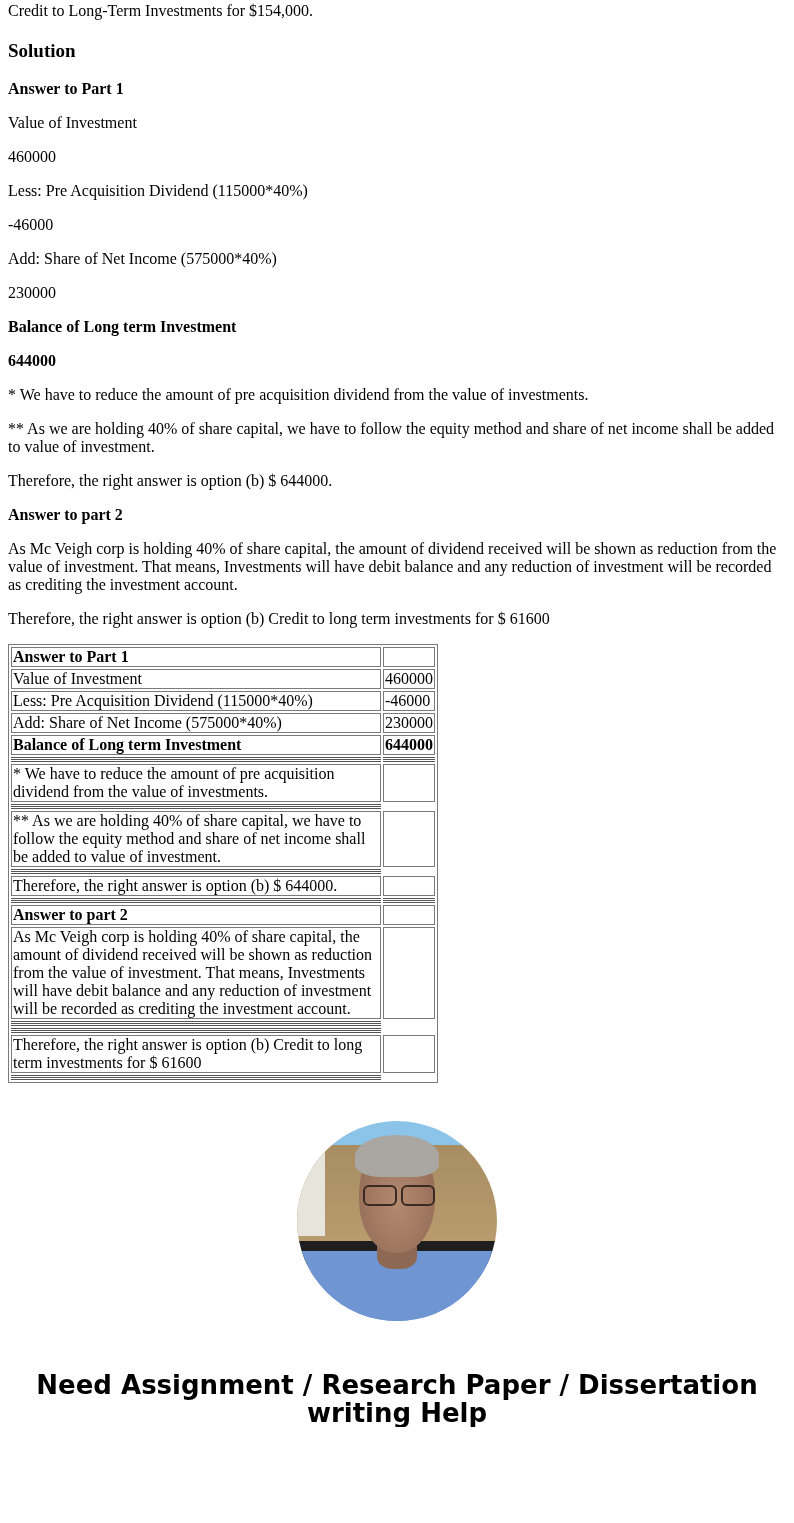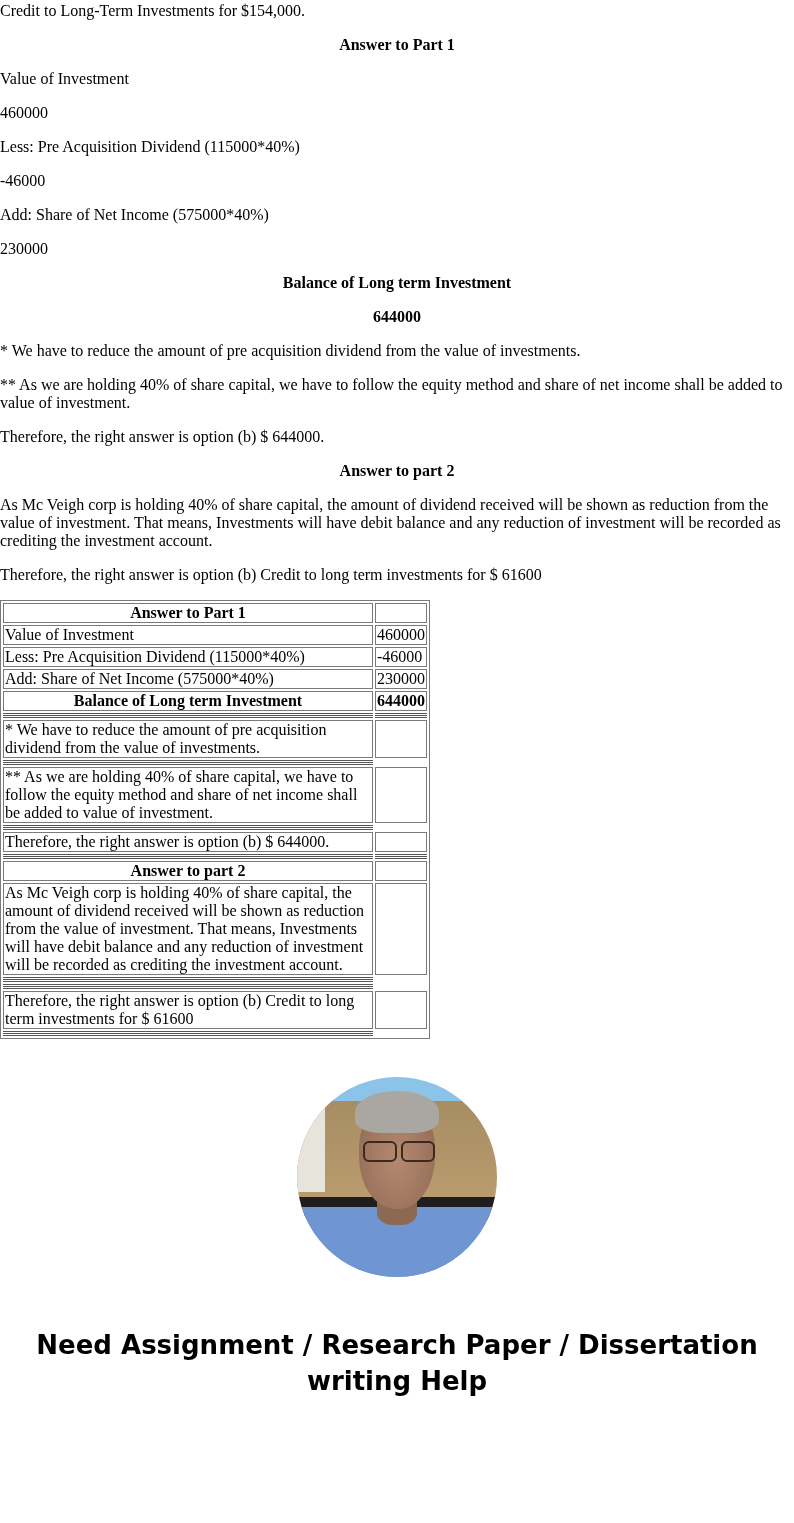--- a/index.html
+++ b/index.html
@@ -3,30 +3,30 @@
   <meta charset="utf-8">
   <style>
     html, body { margin: 0; padding: 0; background: #ffffff; }
     body {
       width: 794px;
       font-family: "Liberation Serif", "DejaVu Serif", serif;
       font-size: 16px;
       color: #000;
       line-height: 18px;
     }
-    .content { padding: 0 0; }
+    .content { padding: 0 8px; }
     p { margin: 0 0 16px 0; }
     .first-line { margin-top: 2px; }
     h3.solution {
       font-size: 19px;
       font-weight: bold;
       margin: 20px 0 18px 0;
       line-height: 22px;
     }
-    .bold { font-weight: bold; text-align: center; }
+    .bold { font-weight: bold; }
 
     table.answer {
       border: 1px solid #7a7a7a;
       border-collapse: separate;
       border-spacing: 2px;
       margin: 8px 0 0 0;
       font-size: 16px;
       line-height: 18px;
     }
     table.answer td {
@@ -81,32 +81,33 @@
     }
     .avatar .neck {
       position:absolute; left:80px; top:118px; width:40px; height:30px;
       background:#8d6853; border-radius: 0 0 40% 40%;
     }
 
     .promo {
       font-family: "DejaVu Sans", sans-serif;
       font-weight: bold;
       font-size: 26px;
-      line-height: 36px;
+      line-height: 28px;
       text-align: center;
       margin-top: 50px;
       padding: 0 20px;
     }
   </style>
 </head>
 <body>
 
 <div class="content">
   <p class="first-line">Credit to Long-Term Investments for $154,000.</p>
 
+  <h3 class="solution">Solution</h3>
 
   <p class="bold">Answer to Part 1</p>
   <p>Value of Investment</p>
   <p>460000</p>
   <p>Less: Pre Acquisition Dividend (115000*40%)</p>
   <p>-46000</p>
   <p>Add: Share of Net Income (575000*40%)</p>
   <p>230000</p>
   <p class="bold">Balance of Long term Investment</p>
   <p class="bold">644000</p>

